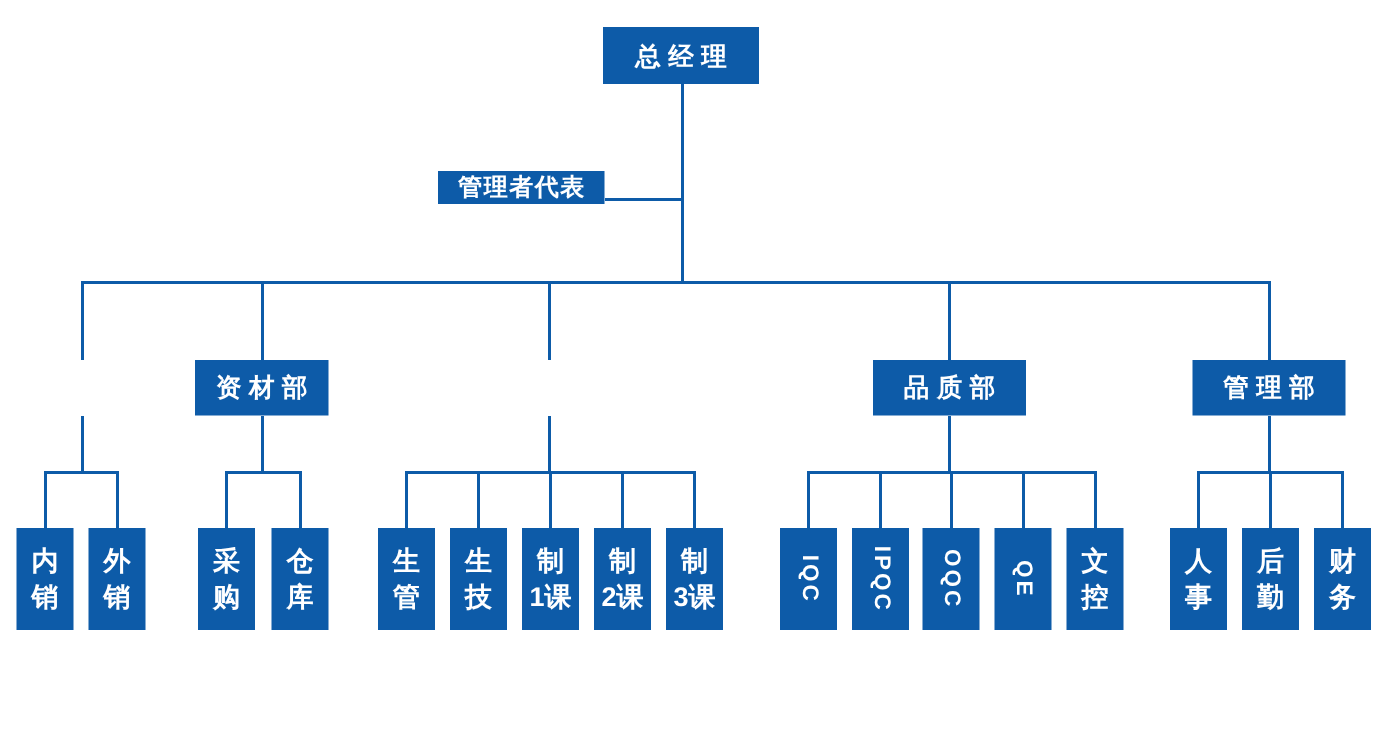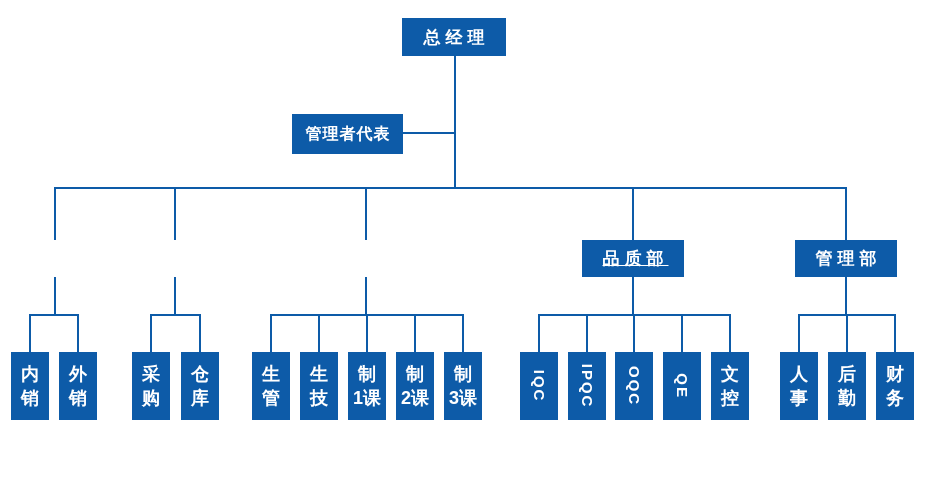--- a/index.html
+++ b/index.html
@@ -40,21 +40,21 @@
     box-sizing:border-box;
     text-align:center;
   }
   .head{
     height:38px;
     font-size:17px;
     letter-spacing:5px;
     padding-left:5px;
   }
   .staff-node{
-    height:40px;
+    height:22px;
     font-size:16px;
     letter-spacing:1px;
     padding-left:1px;
   }
   .leaf{
     width:38px;height:68px;
     font-size:18px;
     line-height:1.35;
     white-space:pre-line;
   }
@@ -115,21 +115,22 @@
     <line x1="730" y1="314" x2="730" y2="352"></line>
     <line x1="799" y1="314" x2="799" y2="352"></line>
     <line x1="847" y1="314" x2="847" y2="352"></line>
     <line x1="895" y1="314" x2="895" y2="352"></line>
   </svg>
 
   <div class="node head" style="left:402px;top:18px;width:104px;">总经理</div>
 
   <div class="node staff-node" style="left:292px;top:114px;width:111px;">管理者代表</div>
 
-  <div class="node head" style="left:582px;top:240px;width:102px;height:37px;text-decoration:underline;">品质部</div>
+  <div class="node head" style="left:130px;top:240px;width:89px;height:37px;">资材部</div>
+  <div class="node head" style="left:582px;top:240px;width:102px;height:37px;">品质部</div>
   <div class="node head" style="left:795px;top:240px;width:102px;height:37px;">管理部</div>
 
   <div class="node leaf" style="left:11px;top:352px;">内
 销</div>
   <div class="node leaf" style="left:59px;top:352px;">外
 销</div>
 
   <div class="node leaf" style="left:132px;top:352px;">采
 购</div>
   <div class="node leaf" style="left:181px;top:352px;">仓

